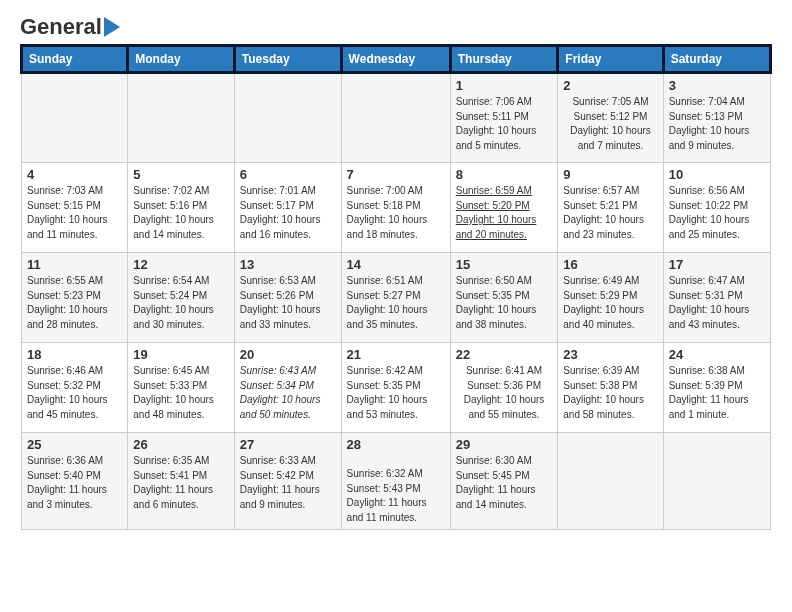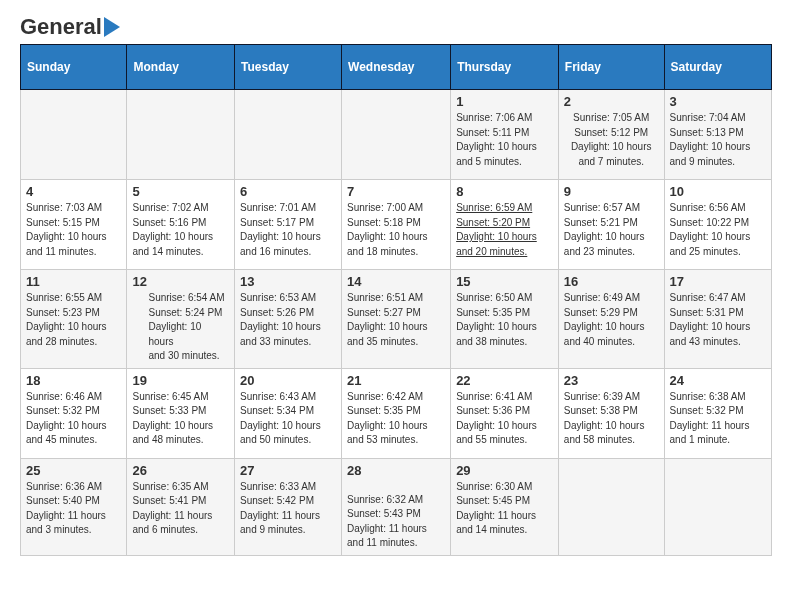--- a/index.html
+++ b/index.html
@@ -61,24 +61,24 @@
     }
     table {
       width: 100%;
       border-collapse: collapse;
       font-size: 10.5px;
     }
     thead tr th {
       background-color: #2a7abf;
       color: #fff;
       text-align: left;
-      padding: 15px 6px;
+      padding: 5px 6px;
       font-size: 12px;
       font-weight: bold;
-      border: 1px solid #0f172a;
+      border: 3px solid #0f172a;
     }
     tbody tr td {
       border: 1px solid #ccc;
       vertical-align: top;
       padding: 4px 5px;
       height: 90px;
       width: 113px;
       color: #333;
     }
     tbody tr:nth-child(odd) td {
@@ -212,21 +212,21 @@
       <tr>
         <td>
           <span class="day-num">11</span>
           <div class="day-info" style="white-space: pre-line;">Sunrise: 6:55 AM
 Sunset: 5:23 PM
 Daylight: 10 hours
 and 28 minutes.</div>
         </td>
         <td>
           <span class="day-num">12</span>
-          <div class="day-info" style="white-space: pre-line; margin-left: 16px;">Sunrise: 6:54 AM
+          <div class="day-info" style="white-space: pre-line;">Sunrise: 6:54 AM
 Sunset: 5:24 PM
 Daylight: 10 hours
 and 30 minutes.</div>
         </td>
         <td>
           <span class="day-num">13</span>
           <div class="day-info" style="white-space: pre-line;">Sunrise: 6:53 AM
 Sunset: 5:26 PM
 Daylight: 10 hours
 and 33 minutes.</div>
@@ -270,50 +270,50 @@
         </td>
         <td>
           <span class="day-num">19</span>
           <div class="day-info" style="white-space: pre-line;">Sunrise: 6:45 AM
 Sunset: 5:33 PM
 Daylight: 10 hours
 and 48 minutes.</div>
         </td>
         <td>
           <span class="day-num">20</span>
-          <div class="day-info" style="white-space: pre-line;">Sunrise: 6:43 AM
+          <div class="day-info" style="white-space: pre-line; font-style: italic;">Sunrise: 6:43 AM
 Sunset: 5:34 PM
 Daylight: 10 hours
 and 50 minutes.</div>
         </td>
         <td>
           <span class="day-num">21</span>
           <div class="day-info" style="white-space: pre-line;">Sunrise: 6:42 AM
 Sunset: 5:35 PM
 Daylight: 10 hours
 and 53 minutes.</div>
         </td>
         <td>
           <span class="day-num">22</span>
-          <div class="day-info" style="white-space: pre-line;">Sunrise: 6:41 AM
+          <div class="day-info" style="white-space: pre-line; text-align: center;">Sunrise: 6:41 AM
 Sunset: 5:36 PM
 Daylight: 10 hours
 and 55 minutes.</div>
         </td>
         <td>
           <span class="day-num">23</span>
           <div class="day-info" style="white-space: pre-line;">Sunrise: 6:39 AM
 Sunset: 5:38 PM
 Daylight: 10 hours
 and 58 minutes.</div>
         </td>
         <td>
           <span class="day-num">24</span>
           <div class="day-info" style="white-space: pre-line;">Sunrise: 6:38 AM
-Sunset: 5:32 PM
+Sunset: 5:39 PM
 Daylight: 11 hours
 and 1 minute.</div>
         </td>
       </tr>
       <tr>
         <td>
           <span class="day-num">25</span>
           <div class="day-info" style="white-space: pre-line;">Sunrise: 6:36 AM
 Sunset: 5:40 PM
 Daylight: 11 hours

